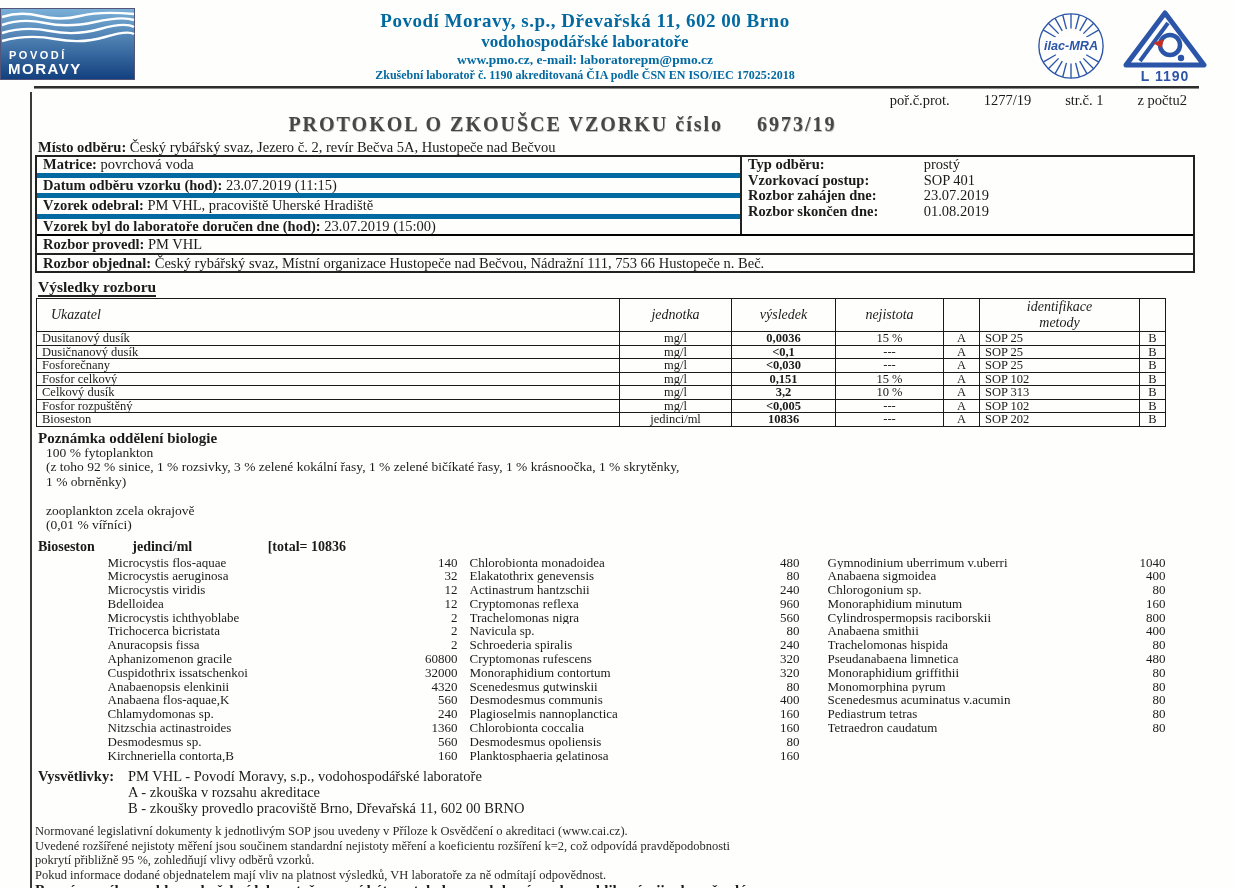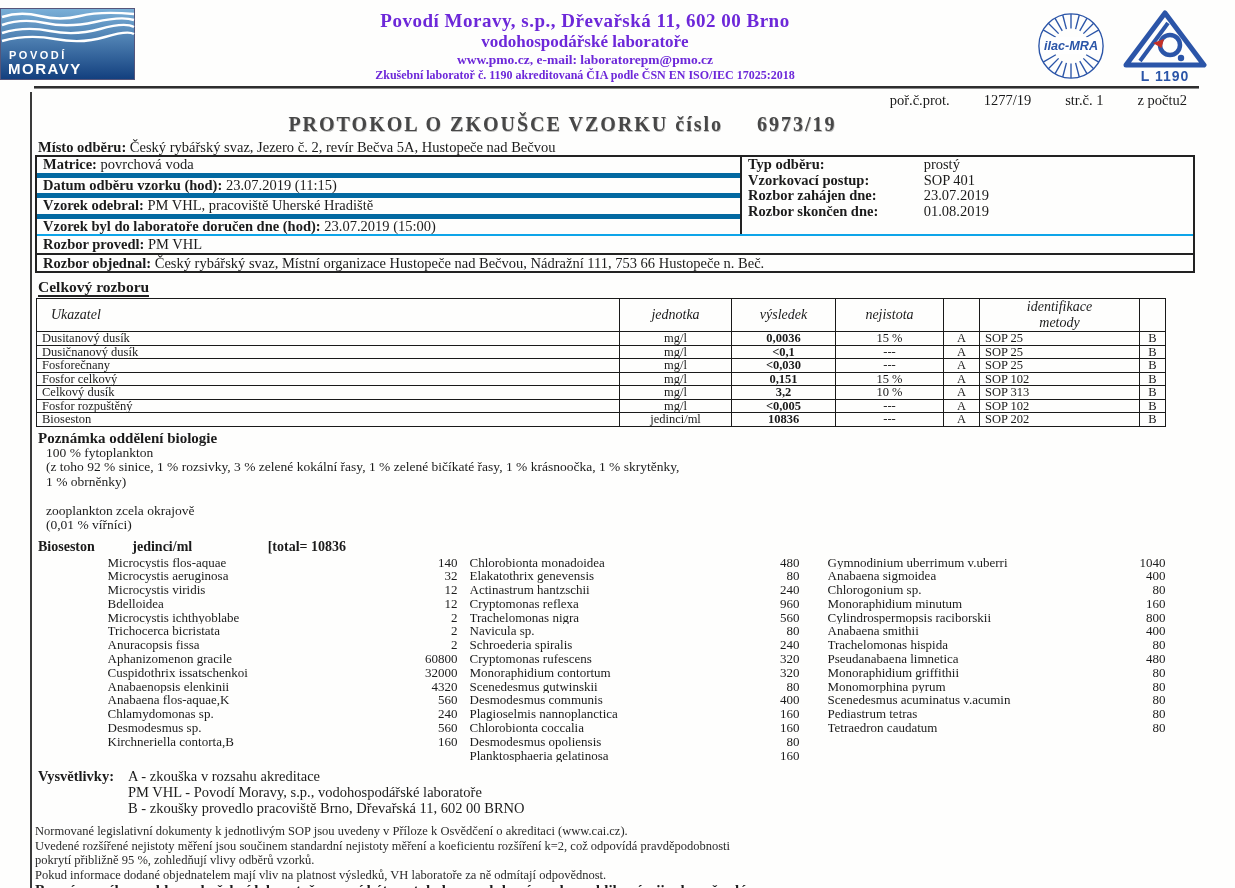--- a/index.html
+++ b/index.html
@@ -9,21 +9,21 @@
     width: 1235px; height: 888px;
     margin: 0 auto;
     background: #fefefd;
     font-family: "Liberation Serif", serif;
     color: #1b1b1b;
     overflow: hidden;
   }
   
   .hdr { display:flex; align-items:flex-start; margin-top:8px; height:74px; }
   .logo-wrap { flex:0 0 auto; }
-  .hdr-center { flex:1; text-align:center; color:#6d28d9; padding-top:2px; }
+  .hdr-center { flex:1; text-align:center; color:#0369a1; padding-top:2px; }
   .hdr-l1 { font-size:19px; font-weight:bold; letter-spacing:.5px; }
   .hdr-l2 { font-size:17px; font-weight:bold; }
   .hdr-l3 { font-size:13.5px; font-weight:bold; }
   .hdr-l4 { font-size:12px; font-weight:bold; }
   .hdr-logos { display:flex; gap:16px; margin-right:28px; flex:0 0 auto; align-items:center; }
   .hdr-rule { height:3px; background:#2e2e2e; margin:4px 36px 0 34px; border-bottom:1px solid #8a8a8a; }
   
   .meta { display:flex; justify-content:flex-end; gap:34px; padding-right:48px; margin-top:3px; font-size:14.5px; height:17px; }
   
   .title { display:flex; justify-content:center; gap:34px; margin-top:4px; height:24px;
@@ -33,21 +33,21 @@
   .misto { margin:2px 40px 0 38px; font-size:14.5px; height:16px; white-space:nowrap; }
   .lbl { font-weight:bold; }
   .info-box { margin:0 40px 0 35px; border:2px solid #222; border-top:2px solid #222; }
   .info-top { display:flex; }
   .info-left { width:705px; border-right:2px solid #222; }
   .info-left .info-row { border-bottom:5px solid #0369a1; }
   .info-left .info-row:last-child { border-bottom:none; }
   .info-right { flex:1; }
   .info-row { font-size:14.5px; line-height:15.5px; padding:0 0 0 6px; white-space:nowrap; }
   .info-right .info-row .lbl { display:inline-block; min-width:172px; }
-  .info-bottom { border-top:2px solid #0ea5e9; }
+  .info-bottom { border-top:2px solid #000000; }
   .info-bottom .info-row { line-height:16.5px; }
   .info-bottom .info-row + .info-row { border-top:2px solid #222; }
   
   .res-head { margin:5px 0 0 38px; height:18px; }
   .res-head span { font-weight:bold; font-size:15.5px; border-bottom:2px solid #222; }
   .res-table { border-collapse:collapse; margin:2px 0 0 36px; table-layout:fixed; }
   .res-table, .res-table td, .res-table th { border:1.5px solid #1a1a1a; }
   .res-table th { font-style:italic; font-weight:normal; font-size:14px; height:28px; padding:0 6px; }
   .res-table td { font-size:12.5px; height:13px; padding:0 5px; line-height:1; }
   .c-name { text-align:left; }
@@ -222,21 +222,21 @@
         <span>PM VHL</span>
       </div>
       <div class="info-row">
         <span class="lbl">Rozbor objednal:</span>
         <span>Český rybářský svaz, Místní organizace Hustopeče nad Bečvou, Nádražní 111, 753 66 Hustopeče n. Beč.</span>
       </div>
     </div>
   </div>
 
   <div class="res-head">
-    <span>Celkový rozboru</span>
+    <span>Výsledky rozboru</span>
   </div>
   <table class="res-table">
     <colgroup>
       <col style="width:583px">
         <col style="width:112px">
         <col style="width:104px">
       <col style="width:108px">
         <col style="width:36px">
         <col style="width:160px">
         <col style="width:26px">
@@ -408,20 +408,24 @@
         <div class="sp-row">
           <span class="sp-name">Anabaena flos-aquae,K</span>
           <span class="sp-val">560</span>
         </div>
 
         <div class="sp-row">
           <span class="sp-name">Chlamydomonas sp.</span>
           <span class="sp-val">240</span>
         </div>
 
+        <div class="sp-row">
+          <span class="sp-name">Nitzschia actinastroides</span>
+          <span class="sp-val">1360</span>
+        </div>
 
         <div class="sp-row">
           <span class="sp-name">Desmodesmus sp.</span>
           <span class="sp-val">560</span>
         </div>
 
         <div class="sp-row">
           <span class="sp-name">Kirchneriella contorta,B</span>
           <span class="sp-val">160</span>
         </div>
@@ -569,23 +573,23 @@
           <span class="sp-name">Tetraedron caudatum</span>
           <span class="sp-val">80</span>
         </div>
       </div>
   </div>
 
   <div class="legend">
     <span class="lbl">Vysvětlivky:</span>
     <div class="legend-lines">
 
+        <div class="legend-line">PM VHL - Povodí Moravy, s.p., vodohospodářské laboratoře</div>
+
         <div class="legend-line">A  - zkouška v rozsahu akreditace</div>
-
-        <div class="legend-line">PM VHL - Povodí Moravy, s.p., vodohospodářské laboratoře</div>
 
         <div class="legend-line">B - zkoušky provedlo pracoviště Brno, Dřevařská 11, 602 00  BRNO</div>
       </div>
   </div>
 
   <div class="footer">
     <div>
 
         <div class="foot-line">Normované legislativní dokumenty k jednotlivým SOP jsou uvedeny v Příloze k Osvědčení o akreditaci (www.cai.cz).</div>
 

